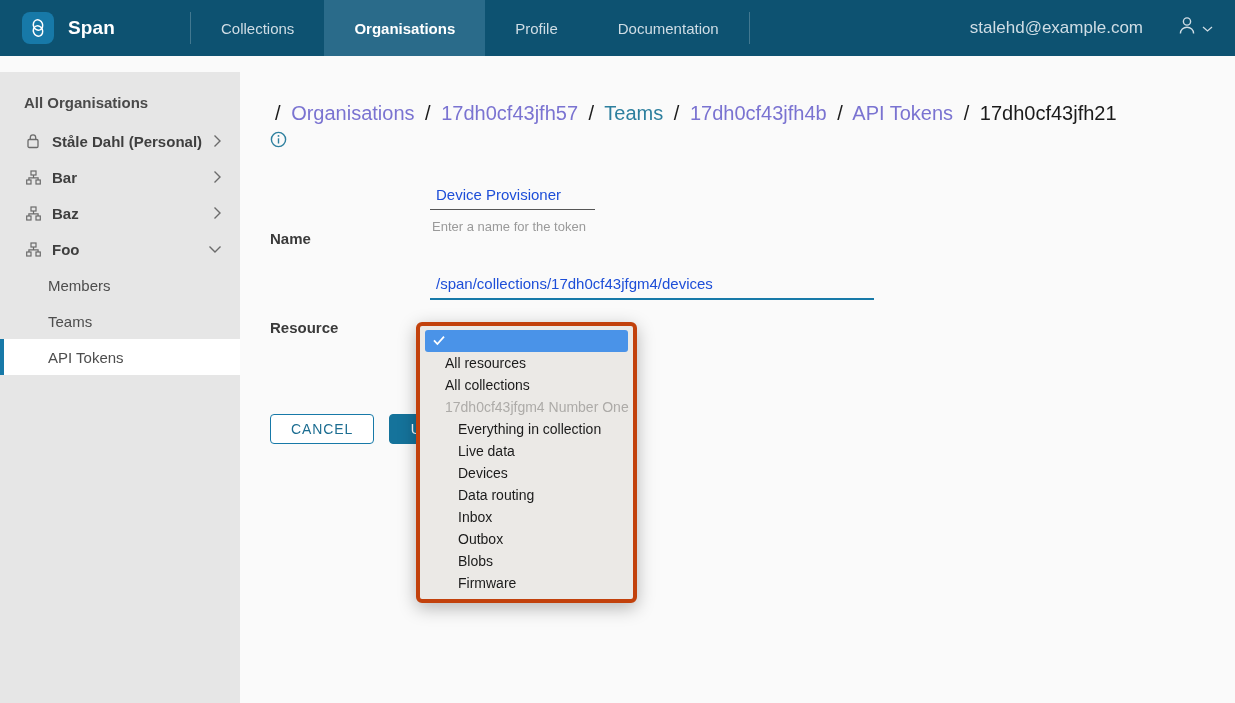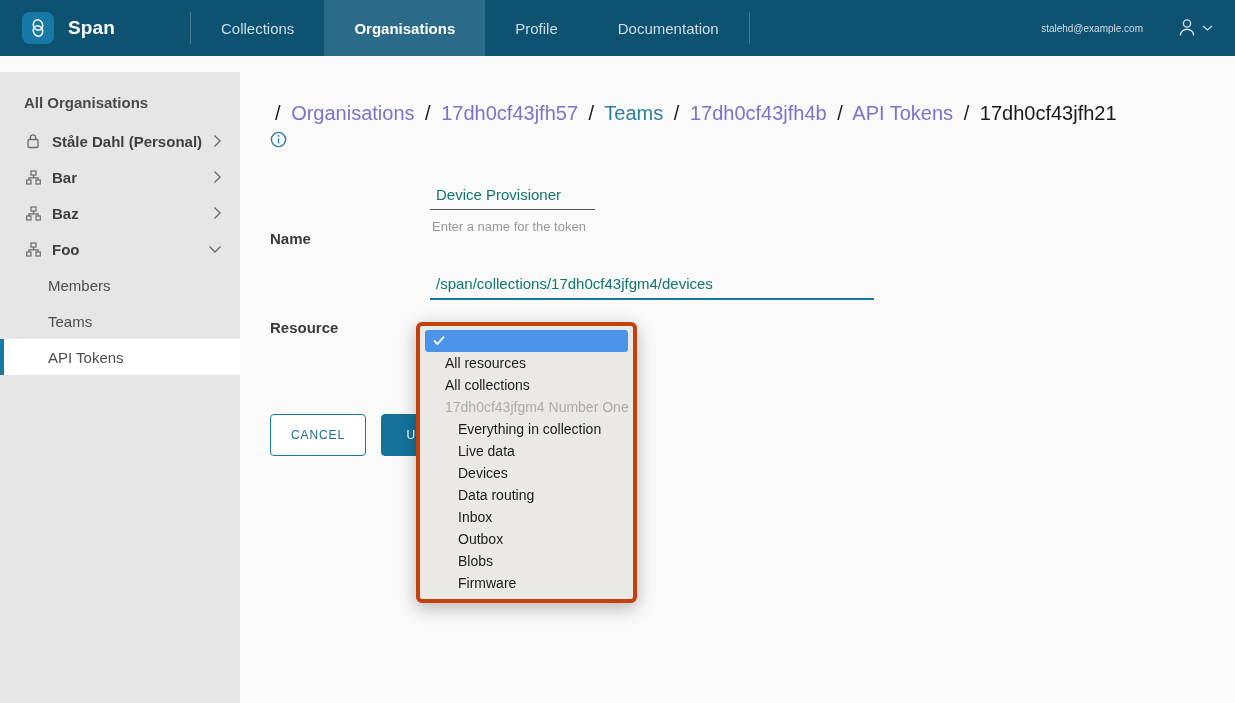--- a/index.html
+++ b/index.html
@@ -59,21 +59,21 @@
   .nav-link.active {
     background: #2a6b8a;
     color: #ffffff;
     font-weight: bold;
   }
   .nav-spacer { flex: 1 1 auto; }
   .nav-user {
     display: flex; align-items: center;
     padding-right: 22px;
     color: #cfdde5;
-    font-size: 10px;
+    font-size: 17px;
     gap: 8px;
     text-align: right;
   }
   .nav-user-email { margin-right: 26px; cursor: pointer; }
   .nav-avatar { display: flex; align-items: center; gap: 5px; cursor: pointer; }
 
   
   .sidebar {
     position: absolute; top: 72px; left: 0;
     width: 240px; height: 647px;
@@ -146,44 +146,44 @@
     width: 160px; flex: 0 0 160px;
     font-size: 15px; font-weight: bold; color: #3a3a3a;
     padding-top: 8px;
     margin-top: 40px;
   }
   .field-col { flex: 1 1 auto; }
   .field-input {
     display: block;
     font-family: "Liberation Sans", sans-serif;
     font-size: 15px;
-    color: #0f766e;
+    color: #1d4ed8;
     background: transparent;
     border: none;
     border-bottom: 1px solid #555;
     padding: 4px 4px 6px 6px;
     outline: none;
   }
   .field-input.name { width: 165px; }
   .field-input.resource { width: 444px; border-bottom: 2px solid #1779a8; }
   .field-help {
     font-size: 13px;
     color: #9a9a9a;
     padding-left: 2px;
     margin-top: 9px;
   }
   .write-row { margin-top: 36px; margin-bottom: 10px; height: 22px; }
 
   .btn-row { display: flex; gap: 15px; padding-left: 0; margin-top: 20px; }
   .btn {
     font-family: "Liberation Sans", sans-serif;
-    font-size: 12px;
+    font-size: 14px;
     letter-spacing: .9px;
     padding: 4px 20px;
-    height: 42px;
+    height: 30px;
     border-radius: 4px;
     cursor: pointer;
     display: flex; align-items: center; justify-content: center;
   }
   .btn-cancel {
     background: #ffffff;
     border: 1px solid #1779a8;
     color: #1c6d91;
   }
   .btn-update {

